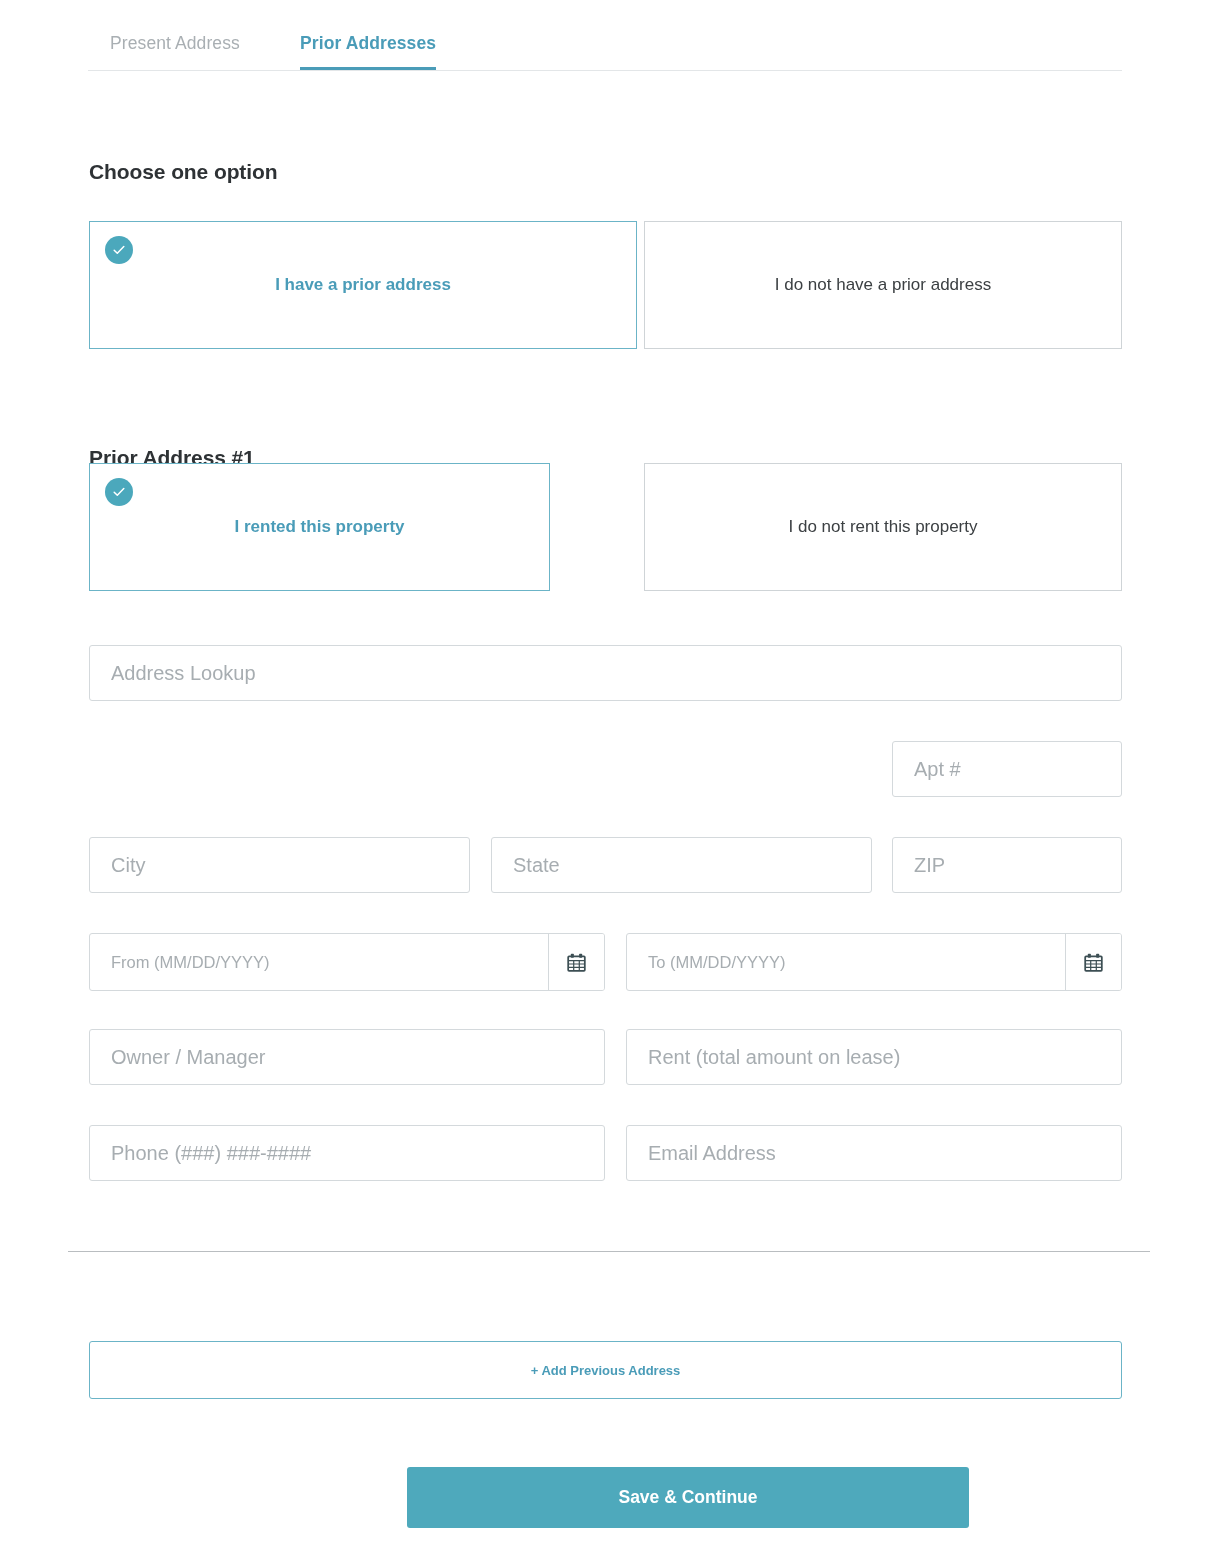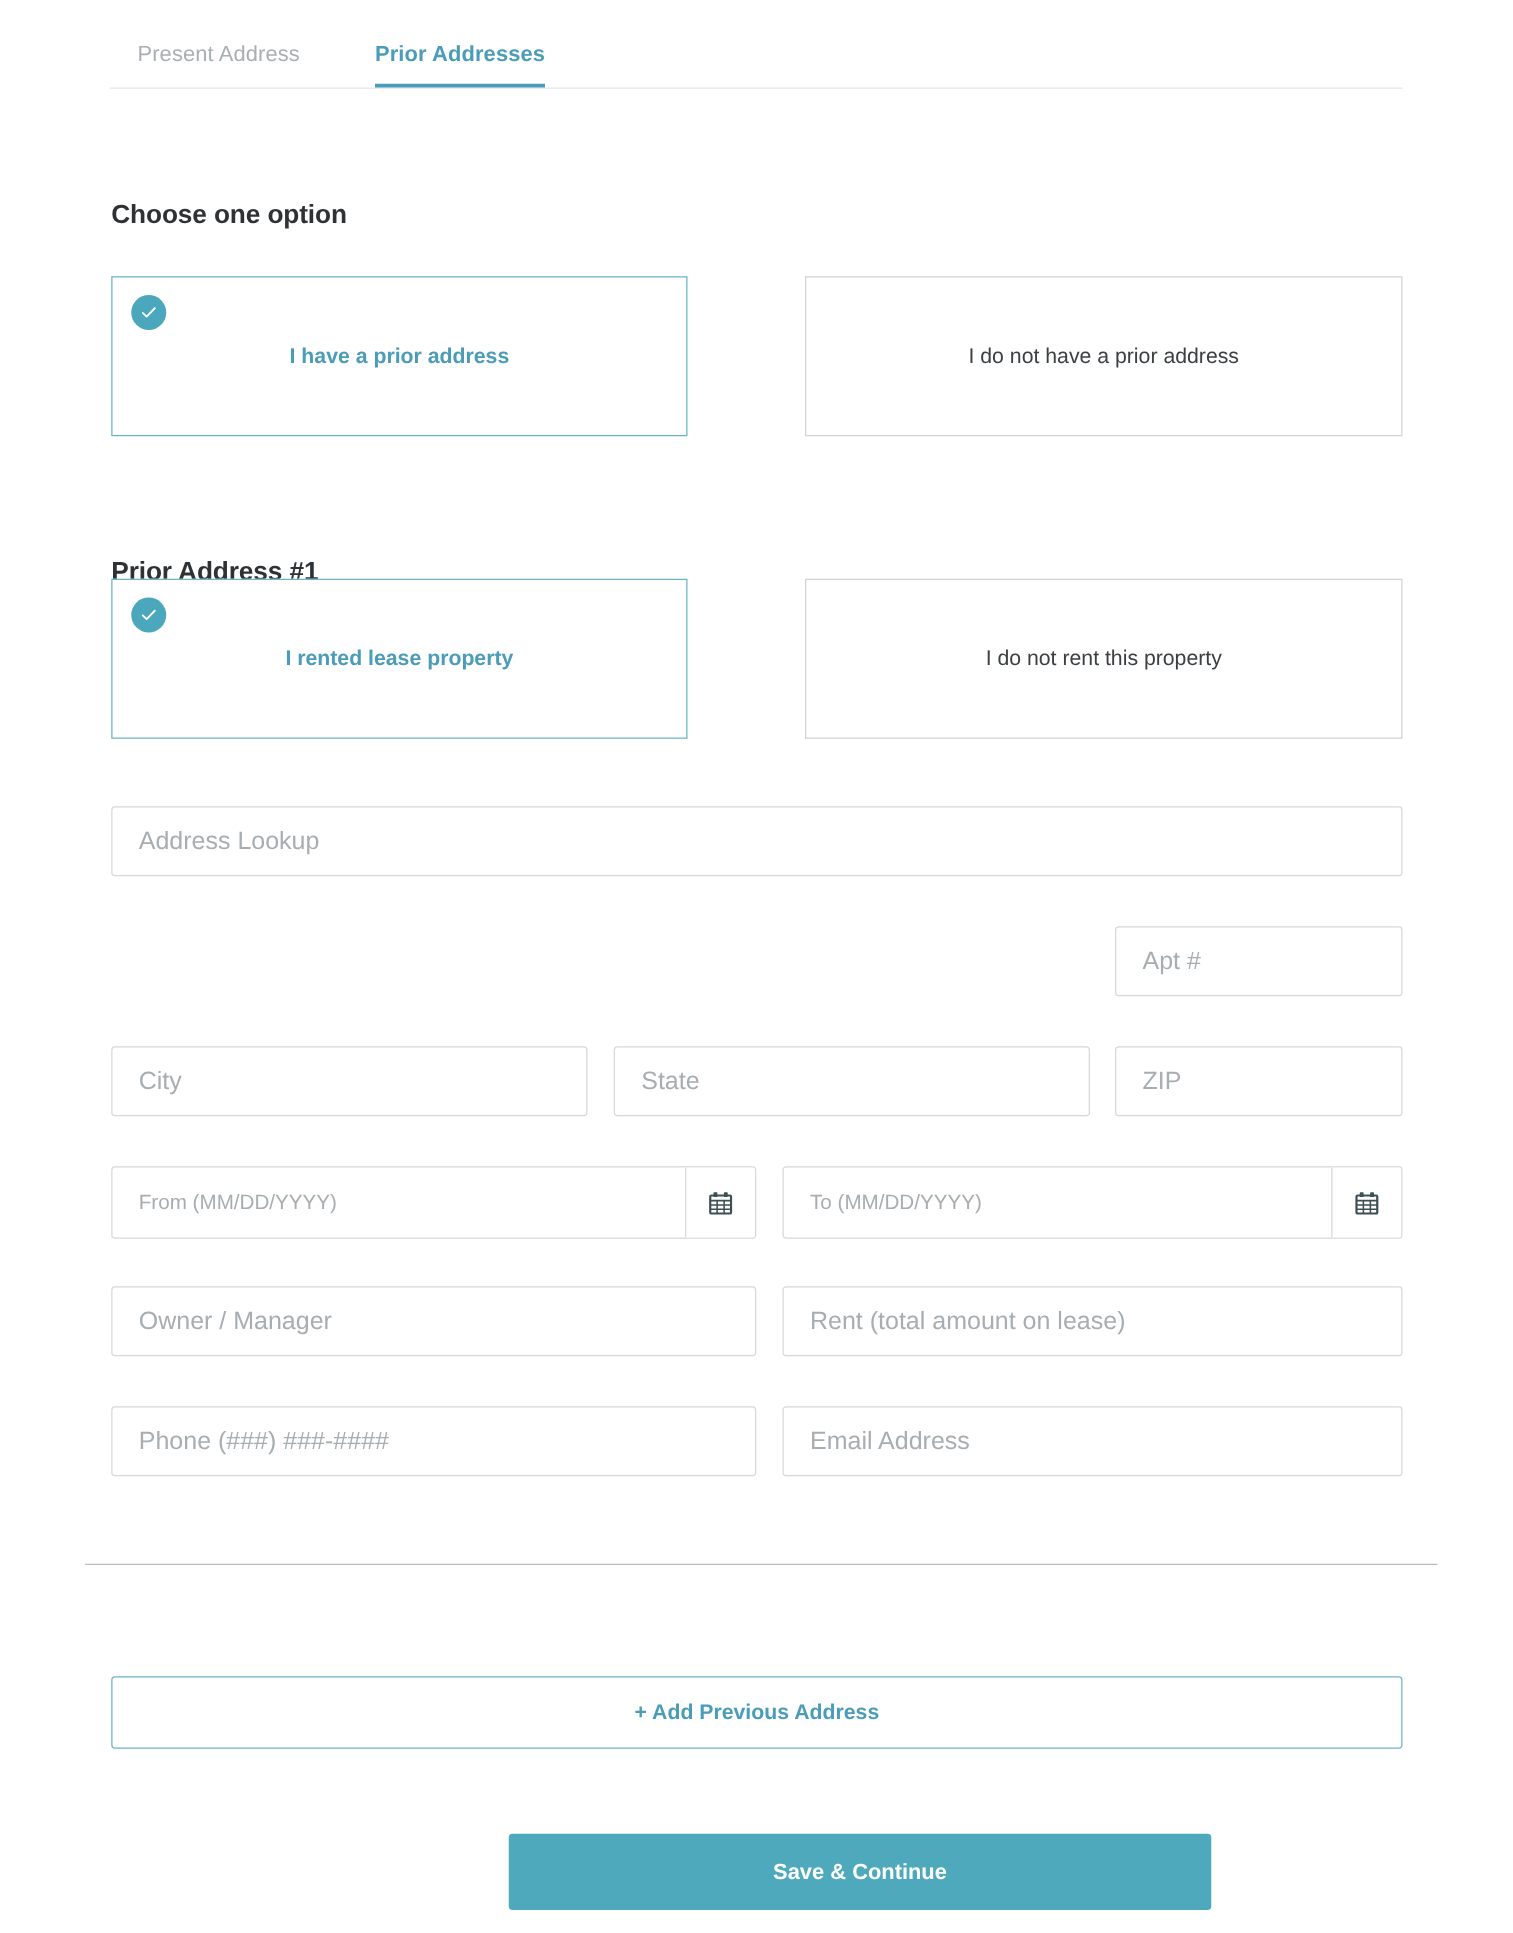--- a/index.html
+++ b/index.html
@@ -111,21 +111,21 @@
     width: 28px;
     height: 28px;
     border-radius: 50%;
     background: #4ba8bc;
     display: flex;
     align-items: center;
     justify-content: center;
   }
   .check-badge svg { display: block; }
 
-  #card-have-prior   { left: 89px;  top: 221px; width: 461px; }
+  #card-have-prior   { left: 89px;  top: 221px; width: 548px; }
   #card-no-prior     { left: 644px; top: 221px; width: 478px; }
   #card-rented       { left: 89px;  top: 463px; width: 461px; }
   #card-not-rented   { left: 644px; top: 463px; width: 478px; }
 
   
   .field {
     position: absolute;
     height: 56px;
     border: 1px solid #d4d9dc;
     border-radius: 3px;
@@ -209,21 +209,21 @@
     position: absolute;
     left: 89px;
     top: 1341px;
     width: 1033px;
     height: 58px;
     background: #ffffff;
     border: 1px solid #6bb4c7;
     border-radius: 3px;
     color: #4a9cb8;
     font-family: "Liberation Sans", sans-serif;
-    font-size: 17px;
+    font-size: 13px;
     font-weight: bold;
     cursor: pointer;
   }
 
   
   #btn-back {
     position: absolute;
     left: 241px;
     top: 1467px;
     width: 153px;
@@ -278,21 +278,21 @@
   </div>
 
   <div class="section-heading" id="heading-prior">Prior Address #1</div>
 
   <div class="opt-card opt-selected" id="card-rented">
     <span class="check-badge">
       <svg width="16" height="16" viewBox="0 0 16 16" aria-hidden="true">
         <path d="M3.2 8.3 L6.3 11.3 L12.8 4.6" fill="none" stroke="#ffffff" stroke-width="1.5" stroke-linecap="round" stroke-linejoin="round"></path>
       </svg>
     </span>
-    <span class="opt-label">I rented lease property</span>
+    <span class="opt-label">I rented this property</span>
   </div>
 
   <div class="opt-card opt-plain" id="card-not-rented">
     <span class="opt-label">I do not rent this property</span>
   </div>
 
   <input class="field" id="f-lookup" type="text" placeholder="Address Lookup" style="">
   <input class="field" id="f-apt" type="text" placeholder="Apt #" style="">
   <input class="field" id="f-city" type="text" placeholder="City" style="">
   <input class="field" id="f-state" type="text" placeholder="State" style="">

